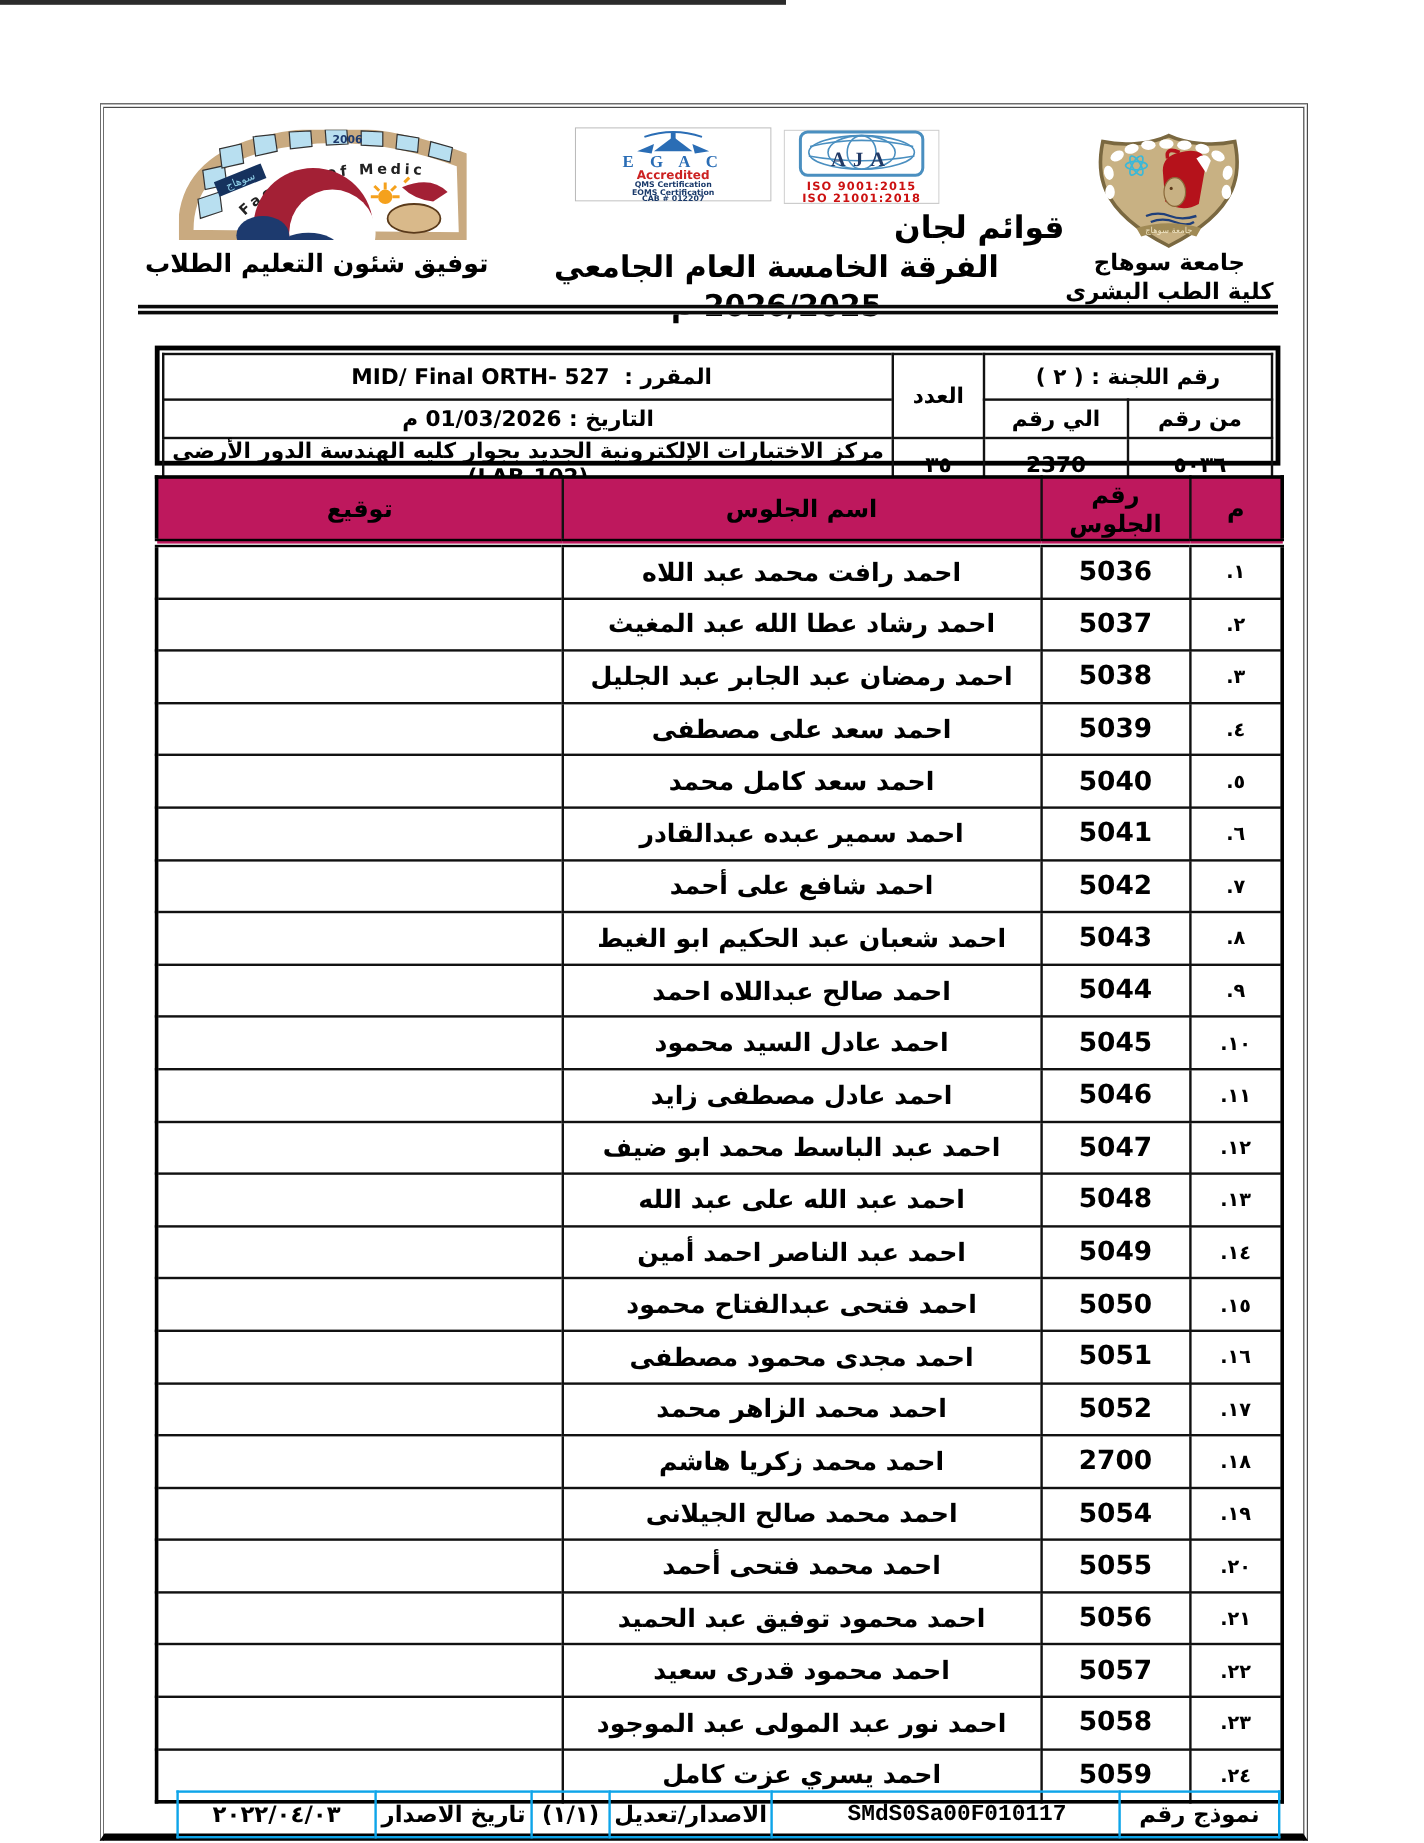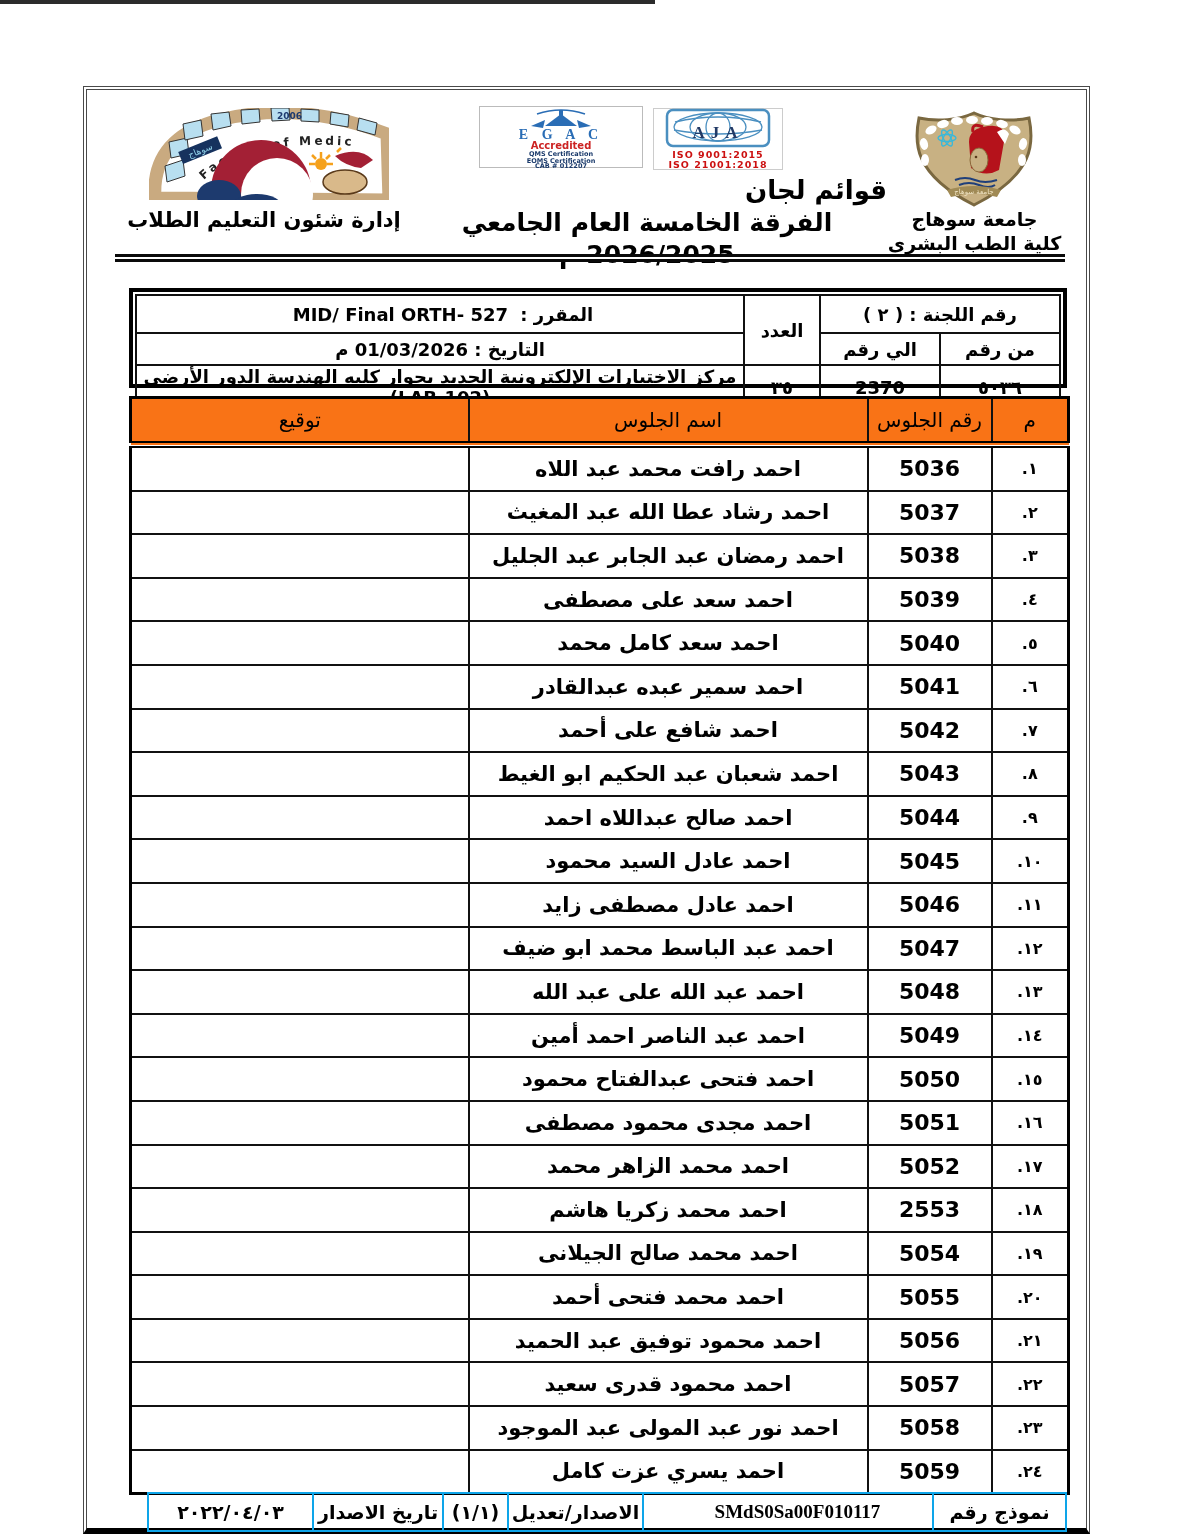--- a/index.html
+++ b/index.html
@@ -27,33 +27,33 @@
              border:4px solid #000;background:#fff;padding:2px;box-sizing:border-box;}
   .info-table{width:100%;height:100%;border-collapse:collapse;direction:rtl;table-layout:fixed;}
   .info-table td{border:2px solid #111;text-align:center;vertical-align:middle;
                  font-weight:bold;font-size:18px;padding:0 4px;}
   .info-course{font-size:18px;}
   .info-course .ltr{direction:ltr;unicode-bidi:isolate;display:inline-block;margin:0 6px;text-align:right;}
   .info-loc{font-size:12.5px;}
   
   .main-table{position:absolute;left:42px;top:306px;width:938px;border-collapse:collapse;
               direction:rtl;table-layout:fixed;border:3px solid #000;}
-  .main-table th{background:#f97316;border:2px solid #111;border-bottom:7px double #000;
-                 height:40px;font-size:20px;font-weight:normal;}
+  .main-table th{background:#be185d;border:2px solid #111;border-bottom:7px double #000;
+                 height:40px;font-size:20px;font-weight:bold;}
   .main-table td{border:2px solid #111;height:39.6px;text-align:center;vertical-align:middle;
                  font-weight:bold;}
   .c-idx{font-size:16px;}
   .c-seat{font-size:22px;}
   .c-name{font-size:21px;}
   
   .footer-table{position:absolute;left:60px;top:1402px;width:920px;border-collapse:collapse;
                 direction:rtl;table-layout:fixed;border:2px solid #111;}
   .footer-table td{border:2px solid #0ea5e9;height:34px;text-align:center;vertical-align:middle;
                    font-weight:bold;font-size:19px;}
-  .f-code{font-family:Liberation Serif, serif;font-size:20px;direction:ltr;padding-left:20px;}
+  .f-code{font-family:Liberation Mono, monospace;font-size:20px;direction:ltr;padding-left:20px;}
   .f-date{font-size:16px;letter-spacing:1px;}
   svg text{font-family:"DejaVu Sans",sans-serif;}
   .serif-t{font-family:"Liberation Serif",serif;}
 </style>
 </head>
 <body>
 
 <div class="top-artifact"></div>
 
 <div class="page">
@@ -93,21 +93,21 @@
           <line x1="160" y1="56" x2="166" y2="56"></line>
         <line x1="178" y1="56" x2="184" y2="56"></line>
           <line x1="163" y1="47" x2="167" y2="51"></line>
         <line x1="181" y1="47" x2="177" y2="51"></line>
           <line x1="188" y1="44" x2="192" y2="40"></line>
       </g>
       <path d="M186,48 Q210,38 224,52 L212,60 Q196,58 186,48 Z" fill="#a32035"></path>
       <ellipse cx="196" cy="74" rx="22" ry="12" fill="#d9b98a" stroke="#5a3a1a" stroke-width="1.5"></ellipse>
     </svg>
   </div>
-  <div class="dept-text">إدارة شئون التعليم الطلاب</div>
+  <div class="dept-text">توفيق شئون التعليم الطلاب</div>
 
   <div class="egac">
     <svg width="164" height="62" viewBox="0 0 164 62">
       <rect x="0.5" y="0.5" width="163" height="61" fill="#fff" stroke="#bbb"></rect>
       <path d="M58,8 Q82,0 106,8" fill="none" stroke="#2a6db5" stroke-width="1.6"></path>
       <g fill="#2a6db5">
         <polygon points="66,20 82,8 98,20"></polygon>
         <rect x="80" y="4" width="4" height="6"></rect>
         <polygon points="52,20 66,14 64,22"></polygon>
         <polygon points="112,20 98,14 100,22"></polygon>
@@ -348,21 +348,21 @@
 
     <tr>
       <td class="c-idx">١٧.</td>
       <td class="c-seat">5052</td>
       <td class="c-name">احمد محمد الزاهر محمد</td>
       <td class="c-sign"></td>
     </tr>
 
     <tr>
       <td class="c-idx">١٨.</td>
-      <td class="c-seat">2553</td>
+      <td class="c-seat">2700</td>
       <td class="c-name">احمد محمد زكريا هاشم</td>
       <td class="c-sign"></td>
     </tr>
 
     <tr>
       <td class="c-idx">١٩.</td>
       <td class="c-seat">5054</td>
       <td class="c-name">احمد محمد صالح الجيلانى</td>
       <td class="c-sign"></td>
     </tr>

